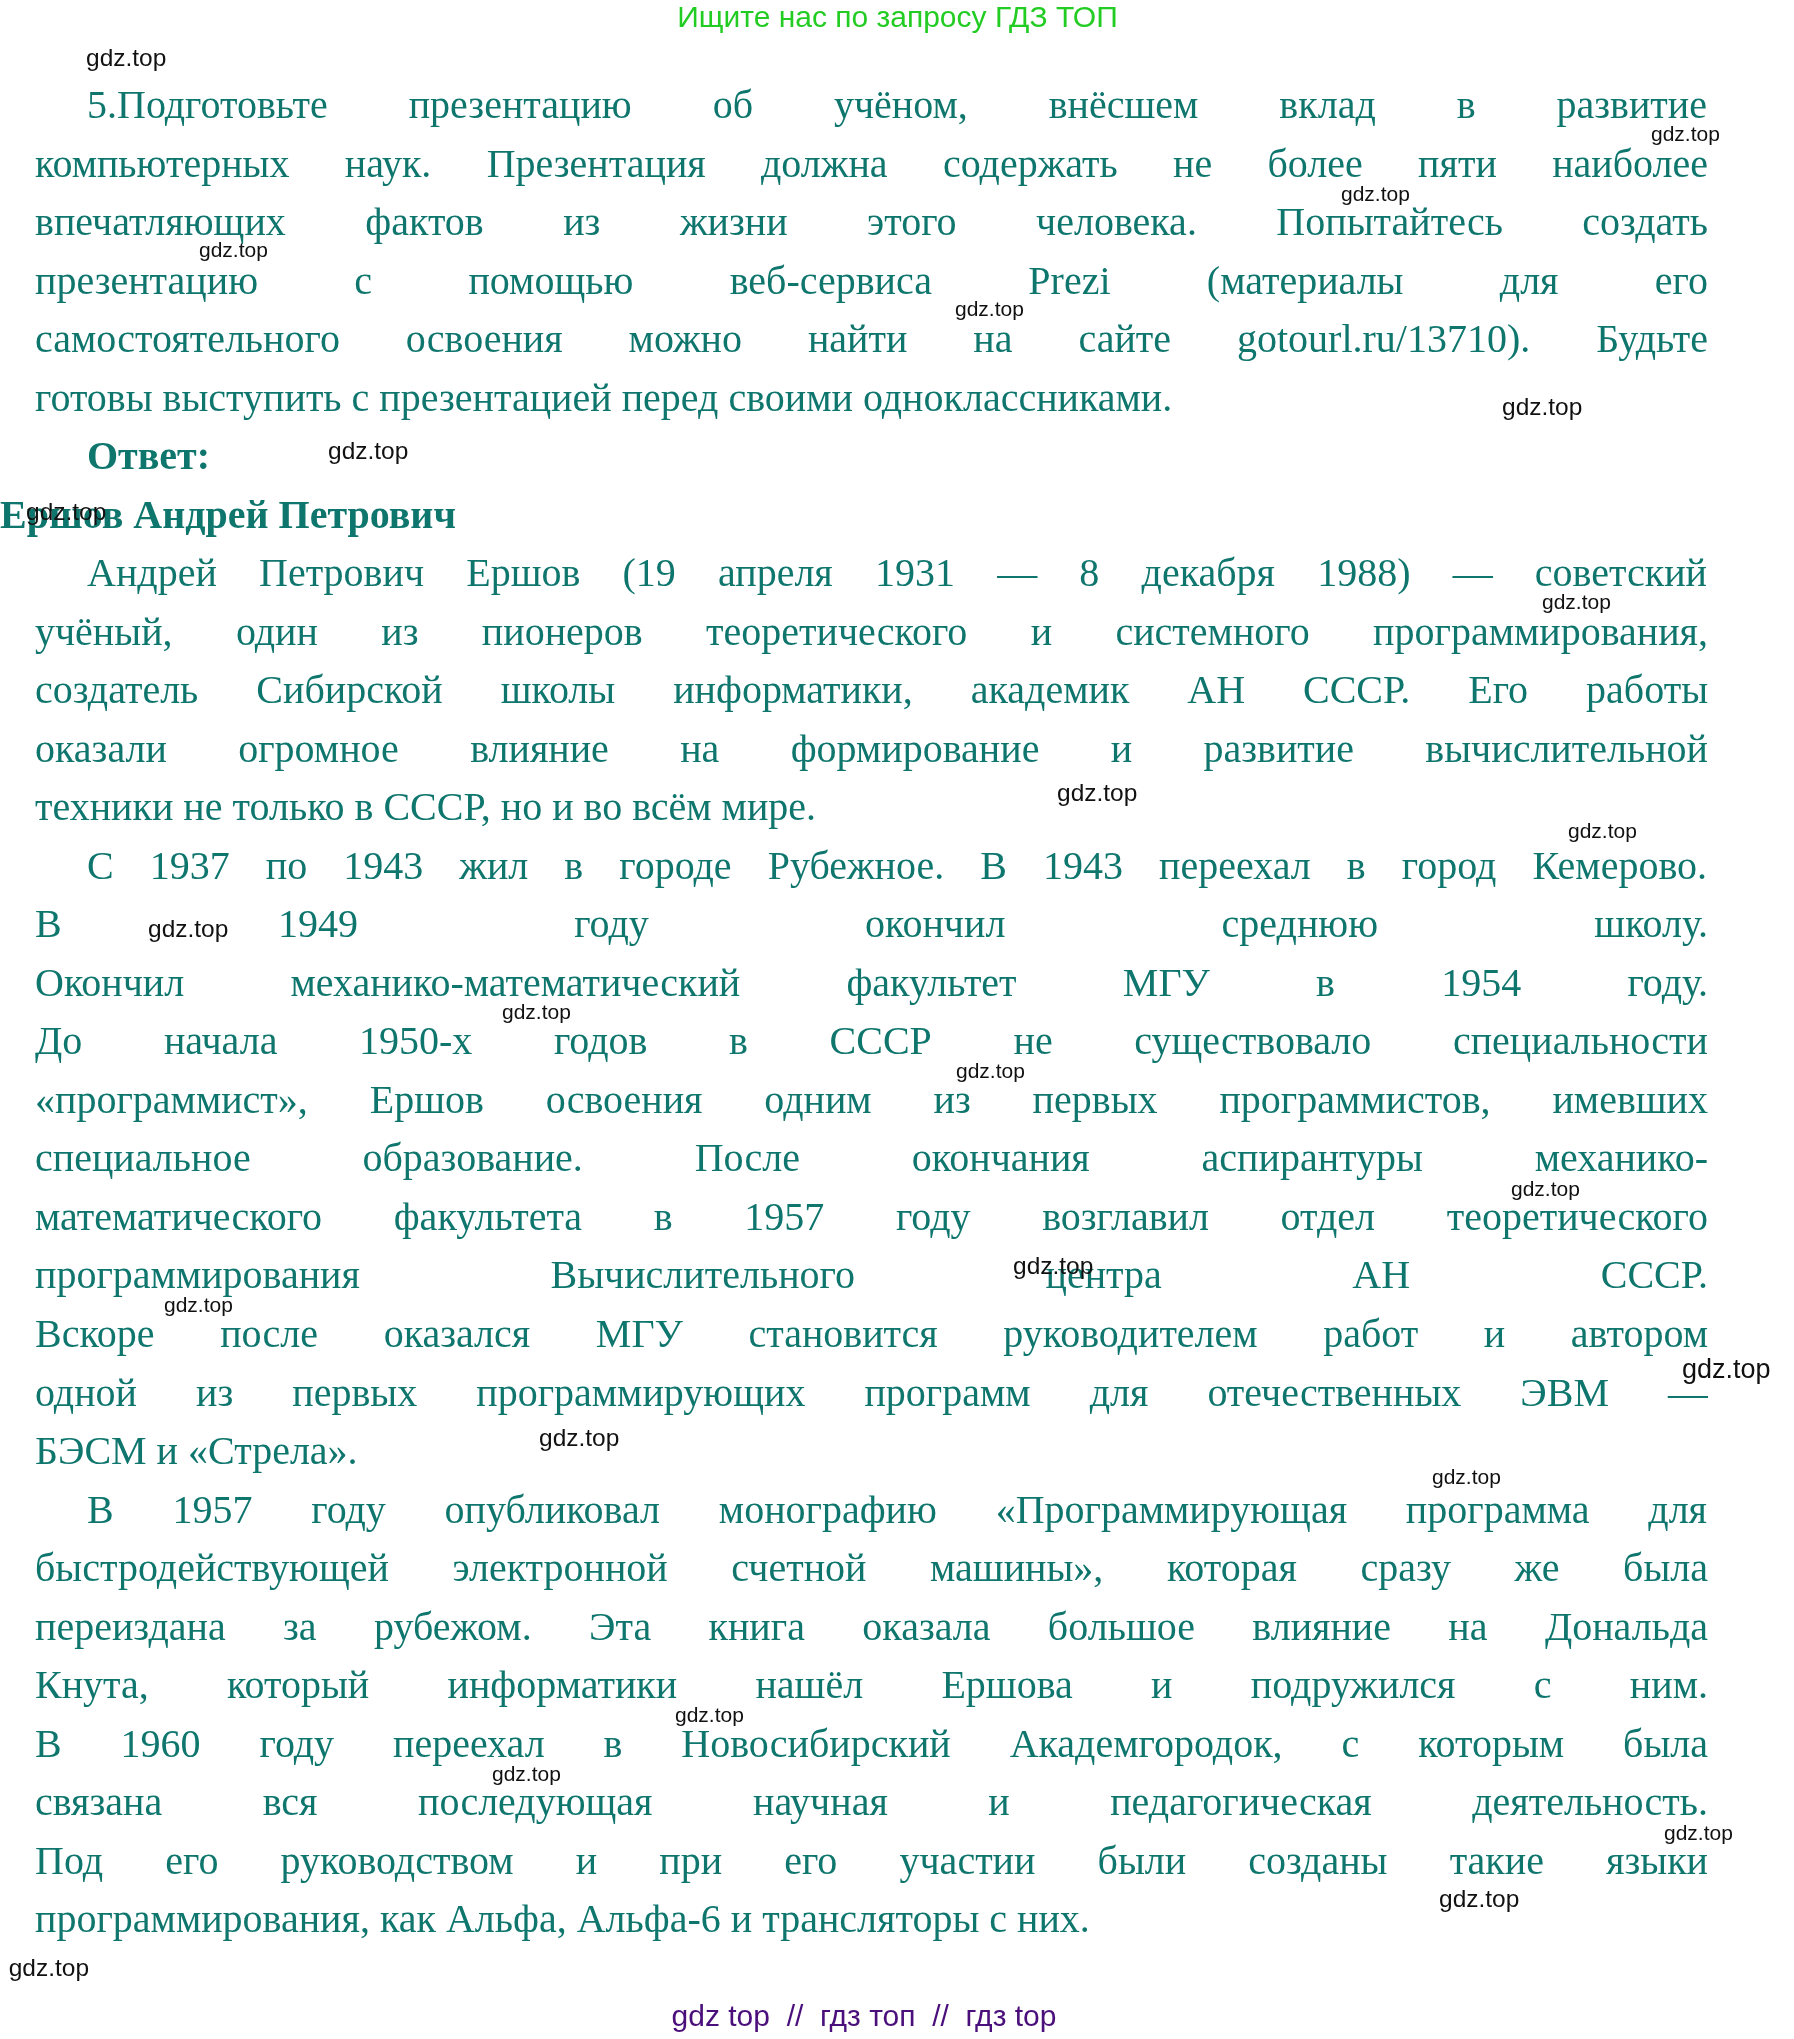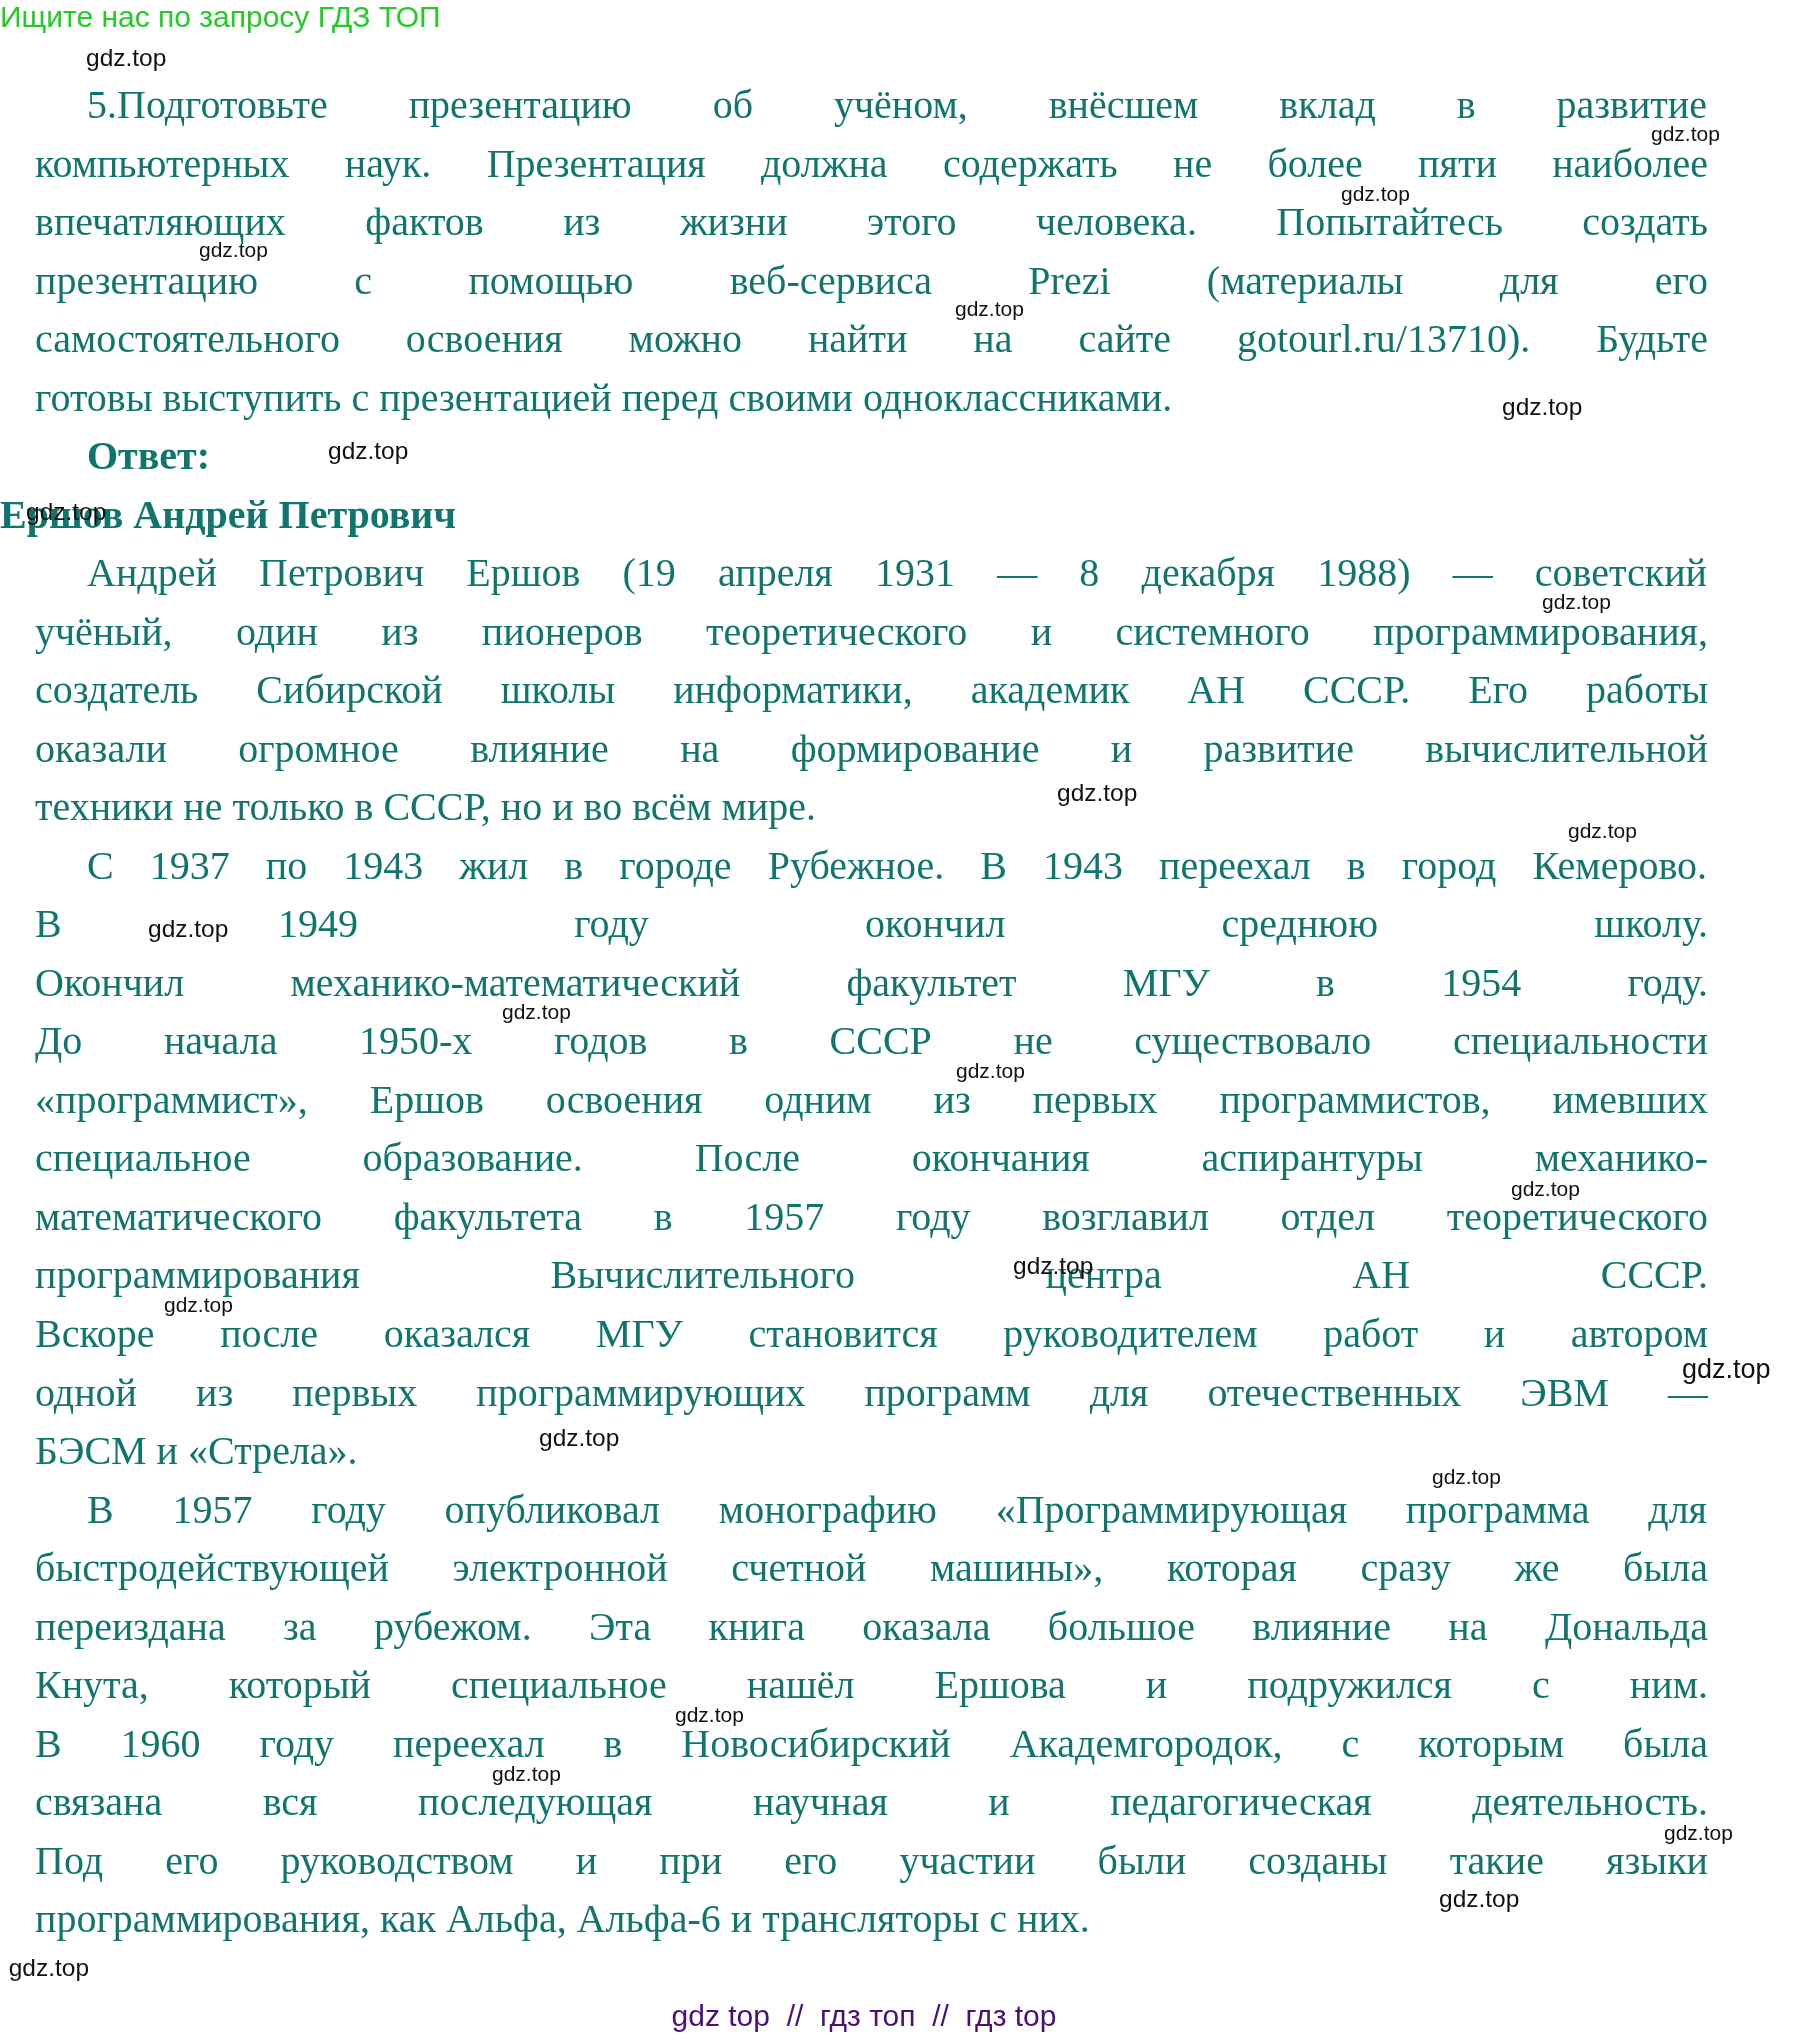--- a/index.html
+++ b/index.html
@@ -1,17 +1,17 @@
 <!DOCTYPE html>
 <html style="font-size:14px"><head>
 <meta charset="utf-8">
 <style>
   html, body { margin:0; padding:0; background:#ffffff; }
   body { width:1795px; height:2039px; position:relative; overflow:hidden; }
-  .hdr { position:absolute; left:0; width:1795px; top:0; 
+  .hdr { position:absolute; left:0; width:1795px; top:0; text-align:center;
          font-family:"Liberation Sans", sans-serif; font-size:30px; line-height:33px; color:#22cc22; }
   .ftr { position:absolute; left:0; width:1728px; top:1998px; text-align:center;
          font-family:"Liberation Sans", sans-serif; font-size:30px; line-height:35px; color:#4a0f7b; white-space:pre; }
   .line { position:absolute; left:35px; width:1673px; height:59px; line-height:59px;
           font-family:"Liberation Serif", serif; font-size:40px; color:#0f766e; white-space:nowrap; }
   .j { text-align:justify; text-align-last:justify; white-space:normal; overflow:hidden; }
   .ind { left:87px; width:1620px; }
   .bold { font-weight:bold; }
   .title { left:0; width:1795px; text-align:left; font-weight:bold; }
   .wm { position:absolute; font-family:"Liberation Sans", sans-serif; color:#111; white-space:nowrap; }
@@ -44,21 +44,21 @@
 <div class="line j" style="top:1070px">«программист», Ершов освоения одним из первых программистов, имевших</div>
 <div class="line j" style="top:1128px">специальное образование. После окончания аспирантуры механико-</div>
 <div class="line j" style="top:1187px">математического факультета в 1957 году возглавил отдел теоретического</div>
 <div class="line j" style="top:1245px">программирования Вычислительного центра АН СССР.</div>
 <div class="line j" style="top:1304px">Вскоре после оказался МГУ становится руководителем работ и автором</div>
 <div class="line j" style="top:1363px">одной из первых программирующих программ для отечественных ЭВМ —</div>
 <div class="line" style="top:1421px">БЭСМ и «Стрела».</div>
 <div class="line j ind" style="top:1480px">В 1957 году опубликовал монографию «Программирующая программа для</div>
 <div class="line j" style="top:1538px">быстродействующей электронной счетной машины», которая сразу же была</div>
 <div class="line j" style="top:1597px">переиздана за рубежом. Эта книга оказала большое влияние на Дональда</div>
-<div class="line j" style="top:1655px">Кнута, который специальное нашёл Ершова и подружился с ним.</div>
+<div class="line j" style="top:1655px">Кнута, который информатики нашёл Ершова и подружился с ним.</div>
 <div class="line j" style="top:1714px">В 1960 году переехал в Новосибирский Академгородок, с которым была</div>
 <div class="line j" style="top:1772px">связана вся последующая научная и педагогическая деятельность.</div>
 <div class="line j" style="top:1831px">Под его руководством и при его участии были созданы такие языки</div>
 <div class="line" style="top:1889px">программирования, как Альфа, Альфа-6 и трансляторы с них.</div>
 
 <div class="wm m" style="left:86px;top:44px">gdz.top</div>
 <div class="wm s" style="left:1651px;top:122px">gdz.top</div>
 <div class="wm s" style="left:1341px;top:182px">gdz.top</div>
 <div class="wm s" style="left:199px;top:238px">gdz.top</div>
 <div class="wm s" style="left:955px;top:297px">gdz.top</div>

